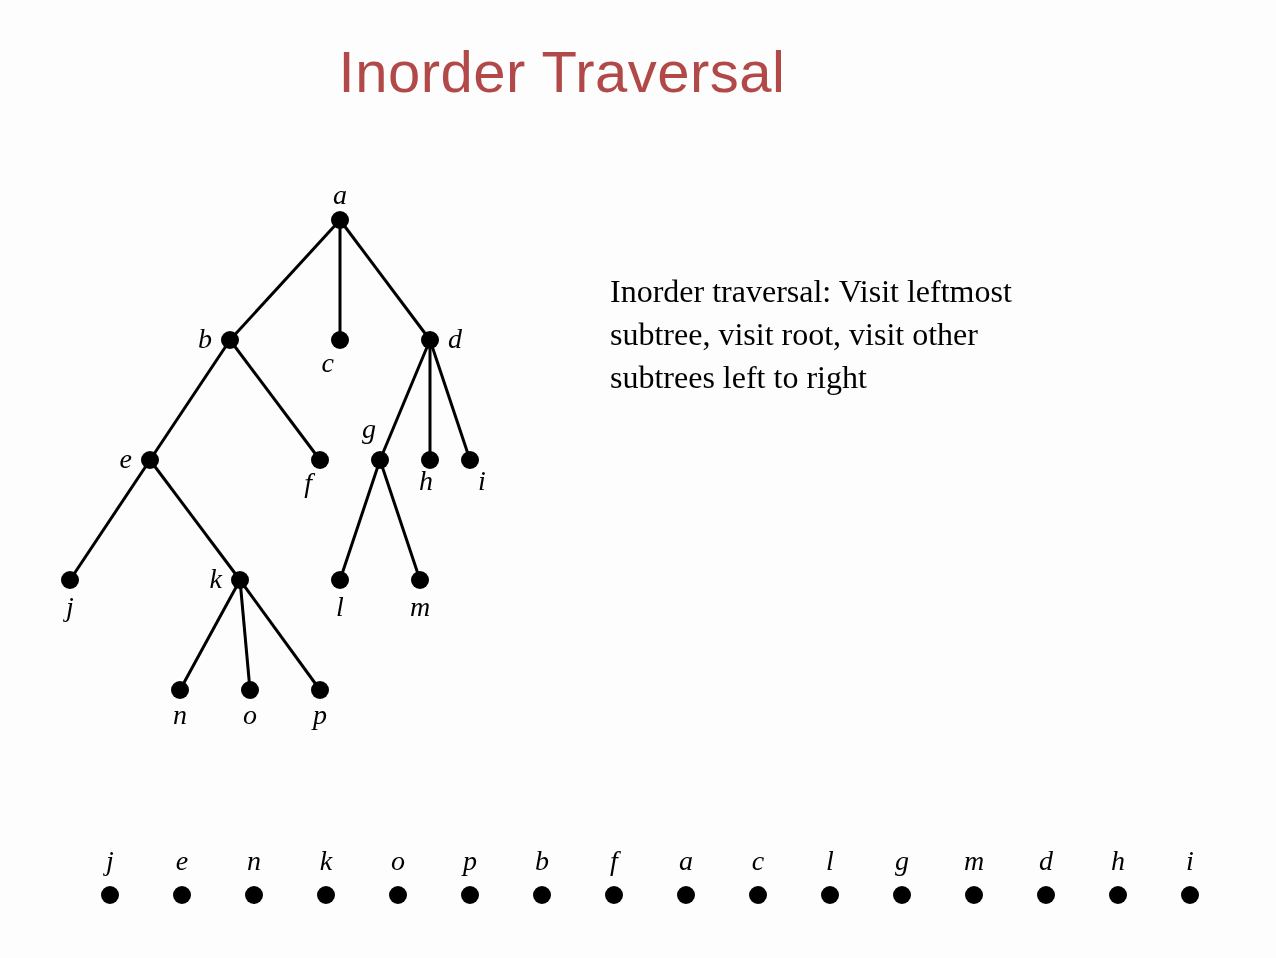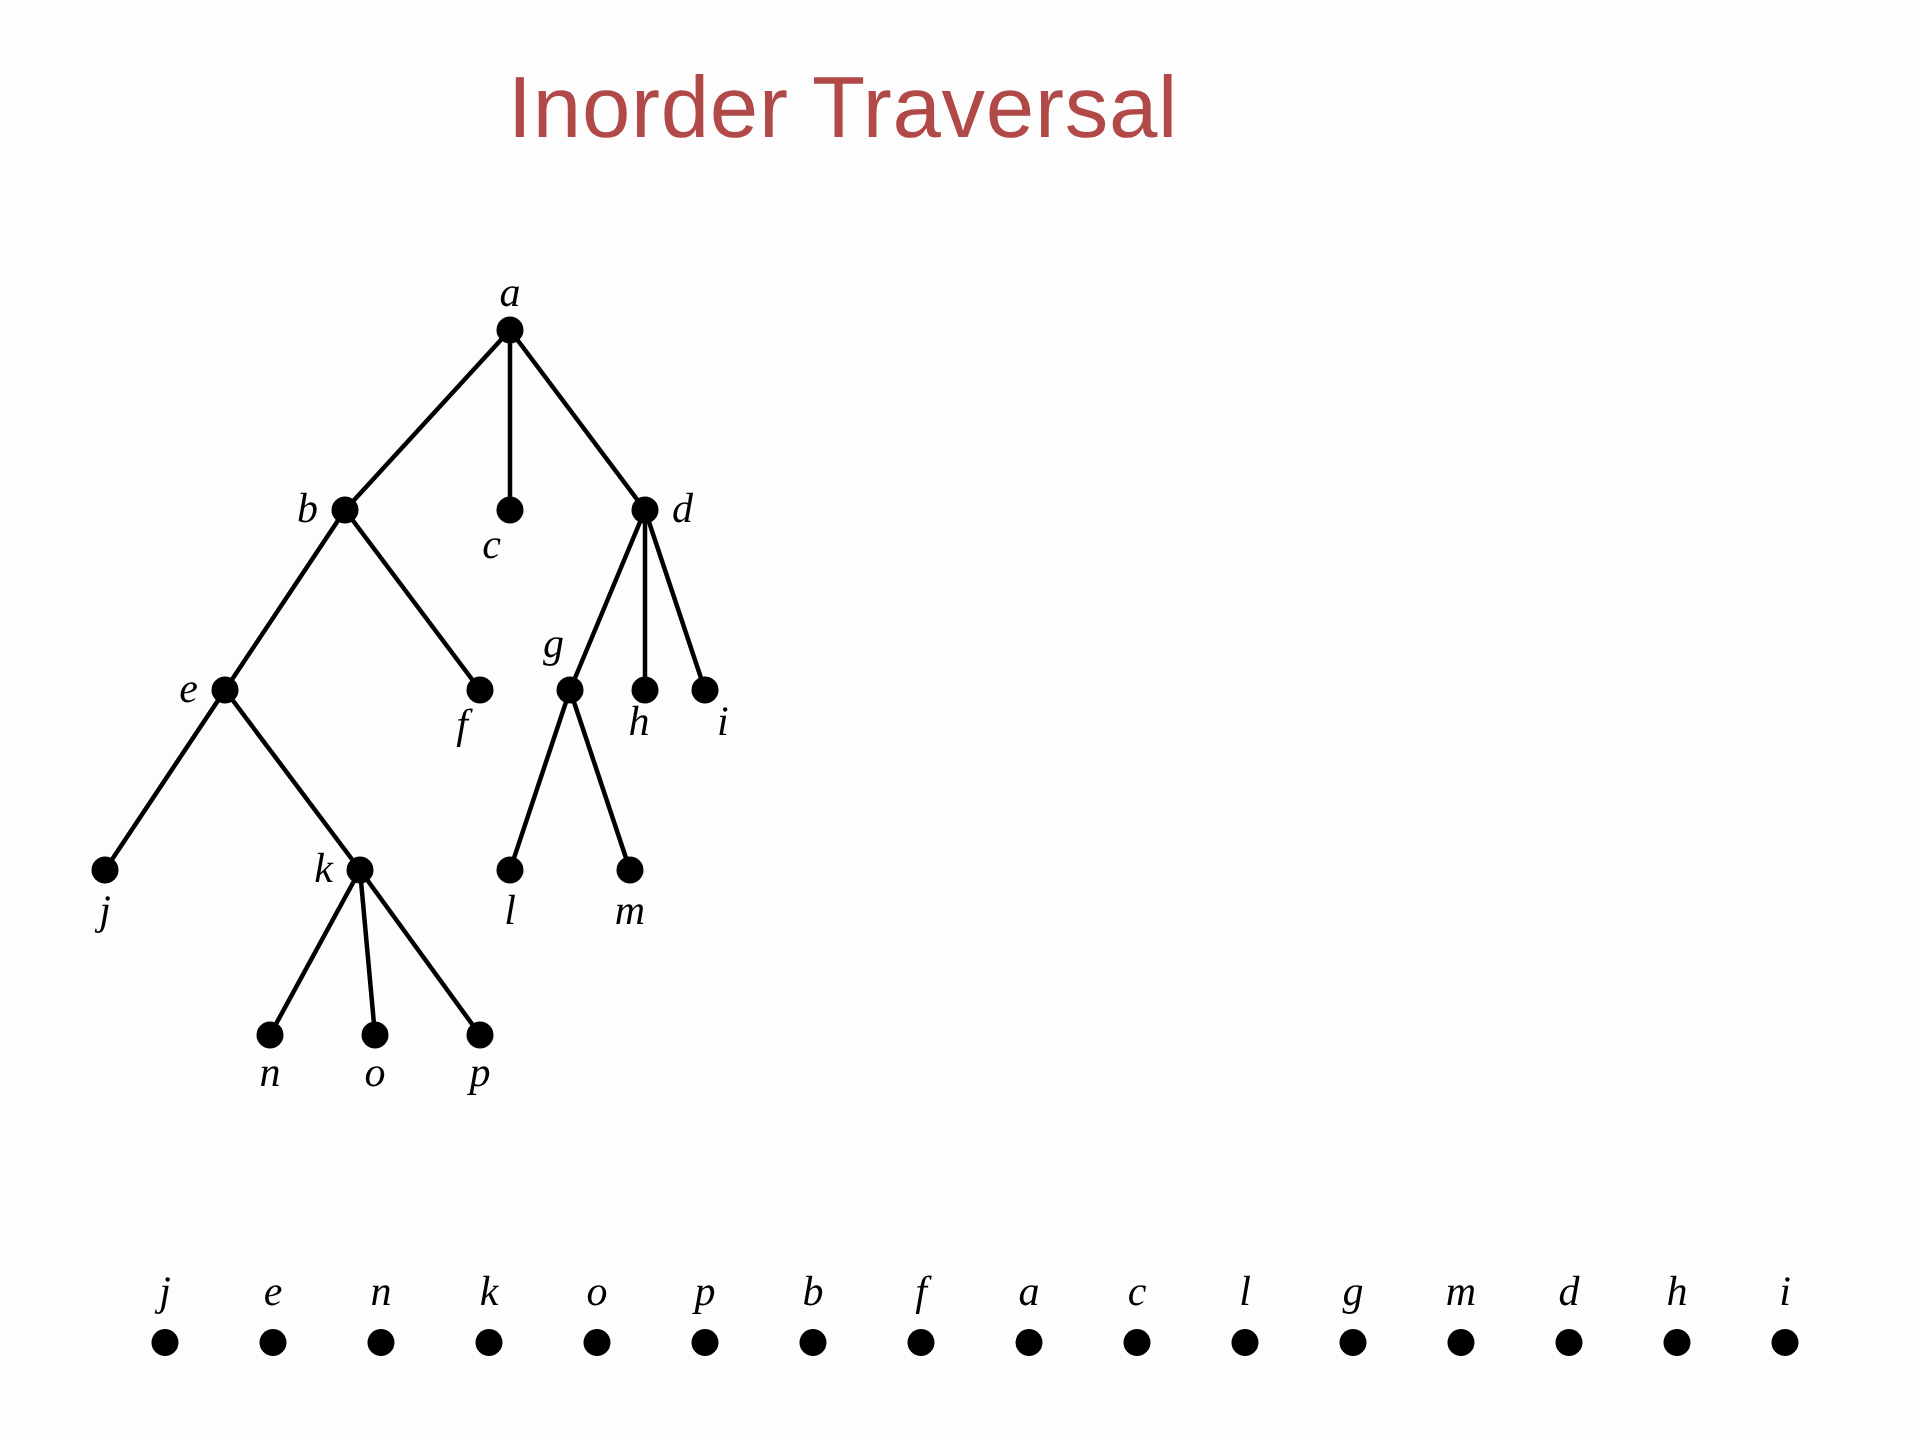--- a/index.html
+++ b/index.html
@@ -54,20 +54,21 @@
     fill: #000;
   }
 </style>
 </head>
 <body>
 
 <div class="slide">
 
   <div class="title">Inorder Traversal</div>
 
+  <div class="desc">Inorder traversal:  Visit leftmost subtree, visit root, visit other subtrees left to right</div>
 
   <div class="tree">
     <svg id="tree-svg" width="480" height="590">
         <line x1="300" y1="60" x2="190" y2="180" stroke="#000" stroke-width="3"></line>
         <line x1="300" y1="60" x2="300" y2="180" stroke="#000" stroke-width="3"></line>
         <line x1="300" y1="60" x2="390" y2="180" stroke="#000" stroke-width="3"></line>
         <line x1="190" y1="180" x2="110" y2="300" stroke="#000" stroke-width="3"></line>
         <line x1="190" y1="180" x2="280" y2="300" stroke="#000" stroke-width="3"></line>
         <line x1="390" y1="180" x2="340" y2="300" stroke="#000" stroke-width="3"></line>
         <line x1="390" y1="180" x2="390" y2="300" stroke="#000" stroke-width="3"></line>

